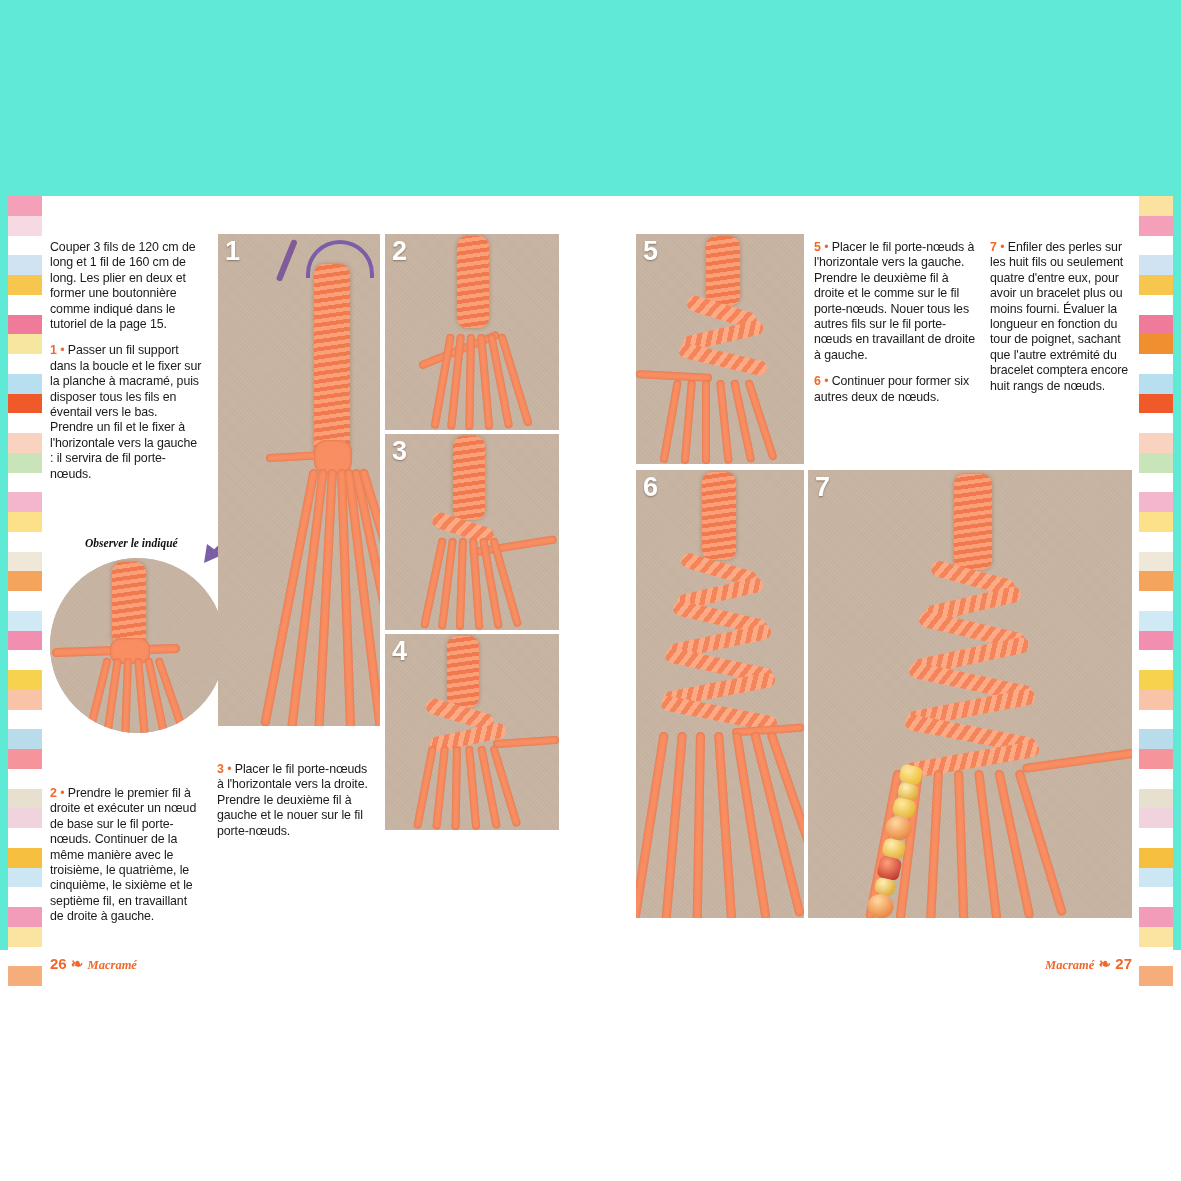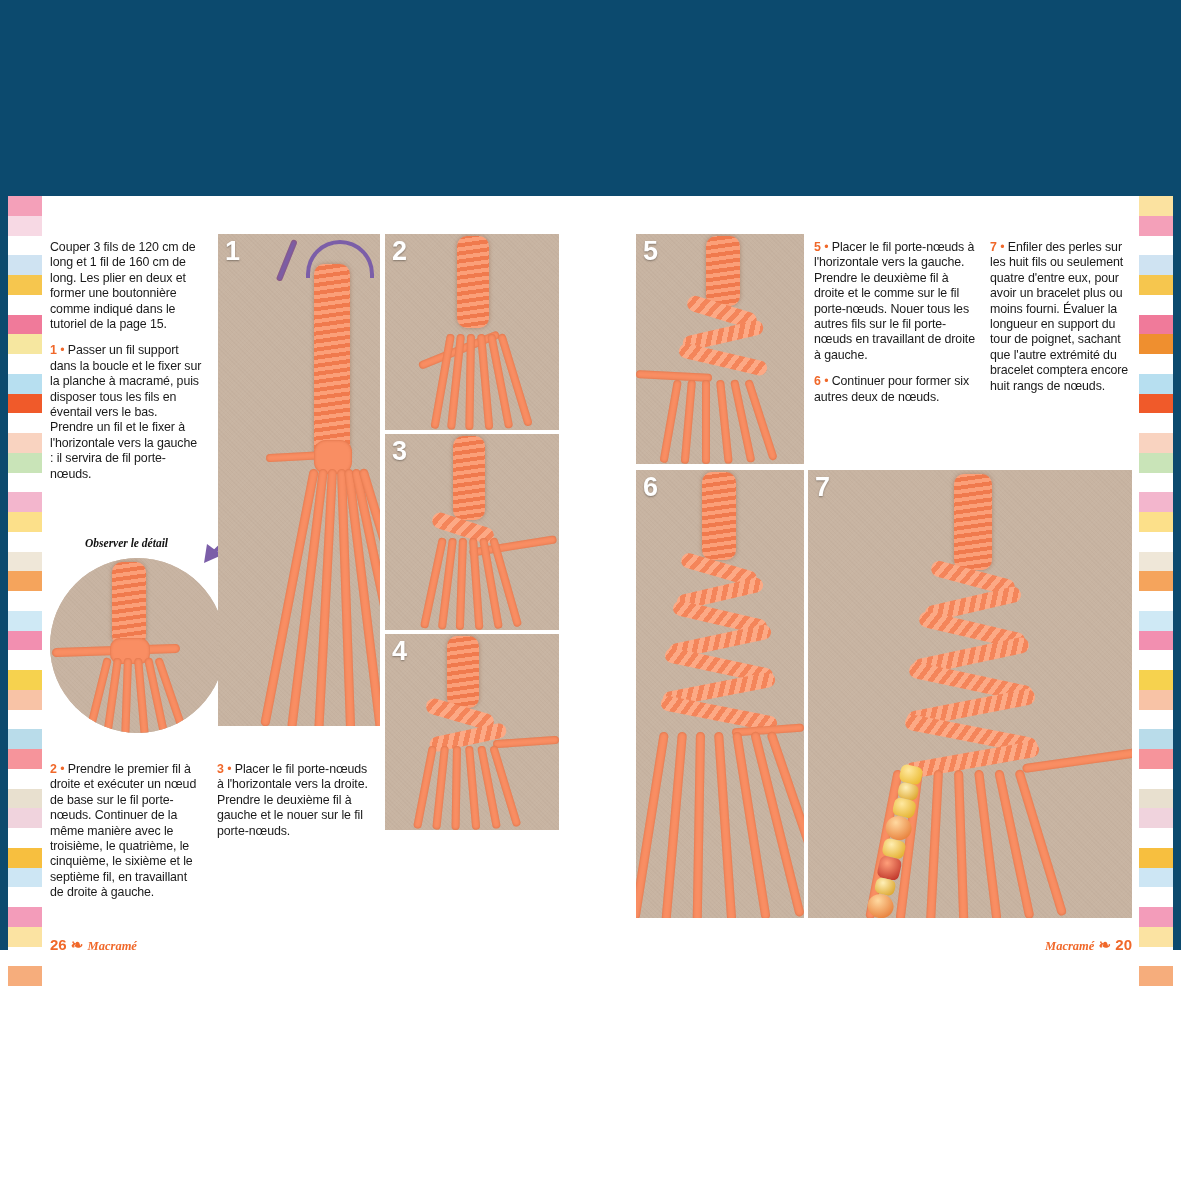--- a/index.html
+++ b/index.html
@@ -12,21 +12,21 @@
     height: 1181px;
     font-family: "Liberation Sans", sans-serif;
     overflow: hidden;
   }
   .page {
     position: absolute;
     left: 0;
     top: 0;
     width: 1181px;
     height: 950px;
-    background: #0c4a6e;
+    background: #5eead4;
   }
   
   .stripes {
     position: absolute;
     top: 196px;
     height: 790px;
     width: 34px;
     display: flex;
     flex-direction: column;
   }
@@ -151,20 +151,21 @@
 
   .arrow-svg { position: absolute; }
 
   
   .folio {
     position: absolute;
     font-family: "Liberation Sans", sans-serif;
     font-size: 15px;
     font-weight: bold;
     color: #f0682a;
+    margin-top: 19px;
   }
   .folio .brand {
     font-family: "Liberation Serif", serif;
     font-style: italic;
     font-size: 12.5px;
     font-weight: bold;
     color: #f0682a;
   }
 </style>
 </head>
@@ -259,21 +260,21 @@
 
   <div class="spread">
 
     <div class="txt" style="left:8px; top:44px; width:152px;">
       <p>Couper 3 fils de 120 cm de long et 1 fil de 160 cm de long. Les plier en deux et former une boutonnière comme indiqué dans le tutoriel de la page 15.</p>
       <p>
         <span class="num">1</span><span class="bul"> • </span><span>Passer un fil support dans la boucle et le fixer sur la planche à macramé, puis disposer tous les fils en éventail vers le bas. Prendre un fil et le fixer à l'horizontale vers la gauche : il servira de fil porte-nœuds.</span>
       </p>
     </div>
 
-    <div class="caption-italic" style="left:43px; top:341px;">Observer le détail</div>
+    <div class="caption-italic" style="left:43px; top:341px;">Observer le indiqué</div>
 
     <svg class="arrow-svg" style="left:148px; top:312px;" width="72" height="60" viewBox="0 0 72 60">
       <path d="M66 4 L18 50" stroke="#7b5ea8" stroke-width="4" fill="none" stroke-linecap="round"></path>
       <path d="M14 55 L17 36 L32 47 Z" fill="#7b5ea8"></path>
     </svg>
 
     <div class="photo circle" style="left:8px; top:362px; width:175px; height:175px;">
       <div class="sand"></div>
       <div class="grain"></div>
 
@@ -283,21 +284,21 @@
       <div class="cord" style="left:60px; top:80px; width:40px; height:26px; border-radius:10px;"></div>
 
       <div class="cord" style="left:54px; top:100px; width:8px; height:78px; transform:rotate(14deg); transform-origin: top center;"></div>
       <div class="cord" style="left:64px; top:100px; width:8px; height:78px; transform:rotate(8deg); transform-origin: top center;"></div>
       <div class="cord" style="left:74px; top:100px; width:8px; height:78px; transform:rotate(2deg); transform-origin: top center;"></div>
       <div class="cord" style="left:84px; top:100px; width:8px; height:78px; transform:rotate(-5deg); transform-origin: top center;"></div>
       <div class="cord" style="left:94px; top:100px; width:8px; height:78px; transform:rotate(-12deg); transform-origin: top center;"></div>
       <div class="cord" style="left:104px; top:100px; width:8px; height:78px; transform:rotate(-19deg); transform-origin: top center;"></div>
     </div>
 
-    <div class="txt" style="left:8px; top:566px; width:152px;">
+    <div class="txt" style="left:8px; top:590px; width:152px;">
       <p>
         <span class="num">2</span><span class="bul"> • </span><span>Prendre le premier fil à droite et exécuter un nœud de base sur le fil porte-nœuds. Continuer de la même manière avec le troisième, le quatrième, le cinquième, le sixième et le septième fil, en travaillant de droite à gauche.</span>
       </p>
     </div>
 
     <div class="txt" style="left:175px; top:566px; width:152px;">
       <p>
         <span class="num">3</span><span class="bul"> • </span><span>Placer le fil porte-nœuds à l'horizontale vers la droite. Prendre le deuxième fil à gauche et le nouer sur le fil porte-nœuds.</span>
       </p>
     </div>
@@ -396,21 +397,21 @@
       <p>
         <span class="num">5</span><span class="bul"> • </span><span>Placer le fil porte-nœuds à l'horizontale vers la gauche. Prendre le deuxième fil à droite et le comme sur le fil porte-nœuds. Nouer tous les autres fils sur le fil porte-nœuds en travaillant de droite à gauche.</span>
       </p>
       <p>
         <span class="num">6</span><span class="bul"> • </span><span>Continuer pour former six autres deux de nœuds.</span>
       </p>
     </div>
 
     <div class="txt" style="left:948px; top:44px; width:142px;">
       <p>
-        <span class="num">7</span><span class="bul"> • </span><span>Enfiler des perles sur les huit fils ou seulement quatre d'entre eux, pour avoir un bracelet plus ou moins fourni. Évaluer la longueur en support du tour de poignet, sachant que l'autre extrémité du bracelet comptera encore huit rangs de nœuds.</span>
+        <span class="num">7</span><span class="bul"> • </span><span>Enfiler des perles sur les huit fils ou seulement quatre d'entre eux, pour avoir un bracelet plus ou moins fourni. Évaluer la longueur en fonction du tour de poignet, sachant que l'autre extrémité du bracelet comptera encore huit rangs de nœuds.</span>
       </p>
     </div>
 
     <div class="photo" style="left:594px; top:274px; width:168px; height:448px;">
       <div class="sand"></div>
       <div class="grain"></div>
       <div class="stepnum">6</div>
       <div class="knotcol" style="left:66px; top:2px; width:34px; height:88px;"></div>
       <div class="braid" style="left:44px; top:92px;  width:78px; height:15px; transform:rotate(16deg);"></div>
       <div class="braid" style="left:40px; top:116px; width:88px; height:15px; transform:rotate(-13deg);"></div>
@@ -461,17 +462,17 @@
         <div class="bead" style="left:8px;  top:76px; width:22px; height:18px; background:radial-gradient(circle at 35% 30%, #ffeeb0, #dfa41a); border-radius:6px;"></div>
         <div class="bead" style="left:8px;  top:94px; width:22px; height:22px; background:radial-gradient(circle at 35% 30%, #ff9f7a, #b7271f); border-radius:6px;"></div>
         <div class="bead" style="left:9px;  top:116px;width:20px; height:16px; background:radial-gradient(circle at 35% 30%, #fff0b8, #d79a16); border-radius:6px;"></div>
         <div class="bead" style="left:6px;  top:132px;width:26px; height:24px; background:radial-gradient(circle at 35% 30%, #ffd9a0, #e26a22); border-radius:50%;"></div>
       </div>
     </div>
 
     <div class="folio" style="left:990px; top:740px; text-align:right; width:100px;">
       <span class="brand">Macramé</span>
       <span style="color:#f0682a;">❧</span>
-      <span>20</span>
+      <span>27</span>
     </div>
 
   </div>
 </div>
 
 </body></html>

